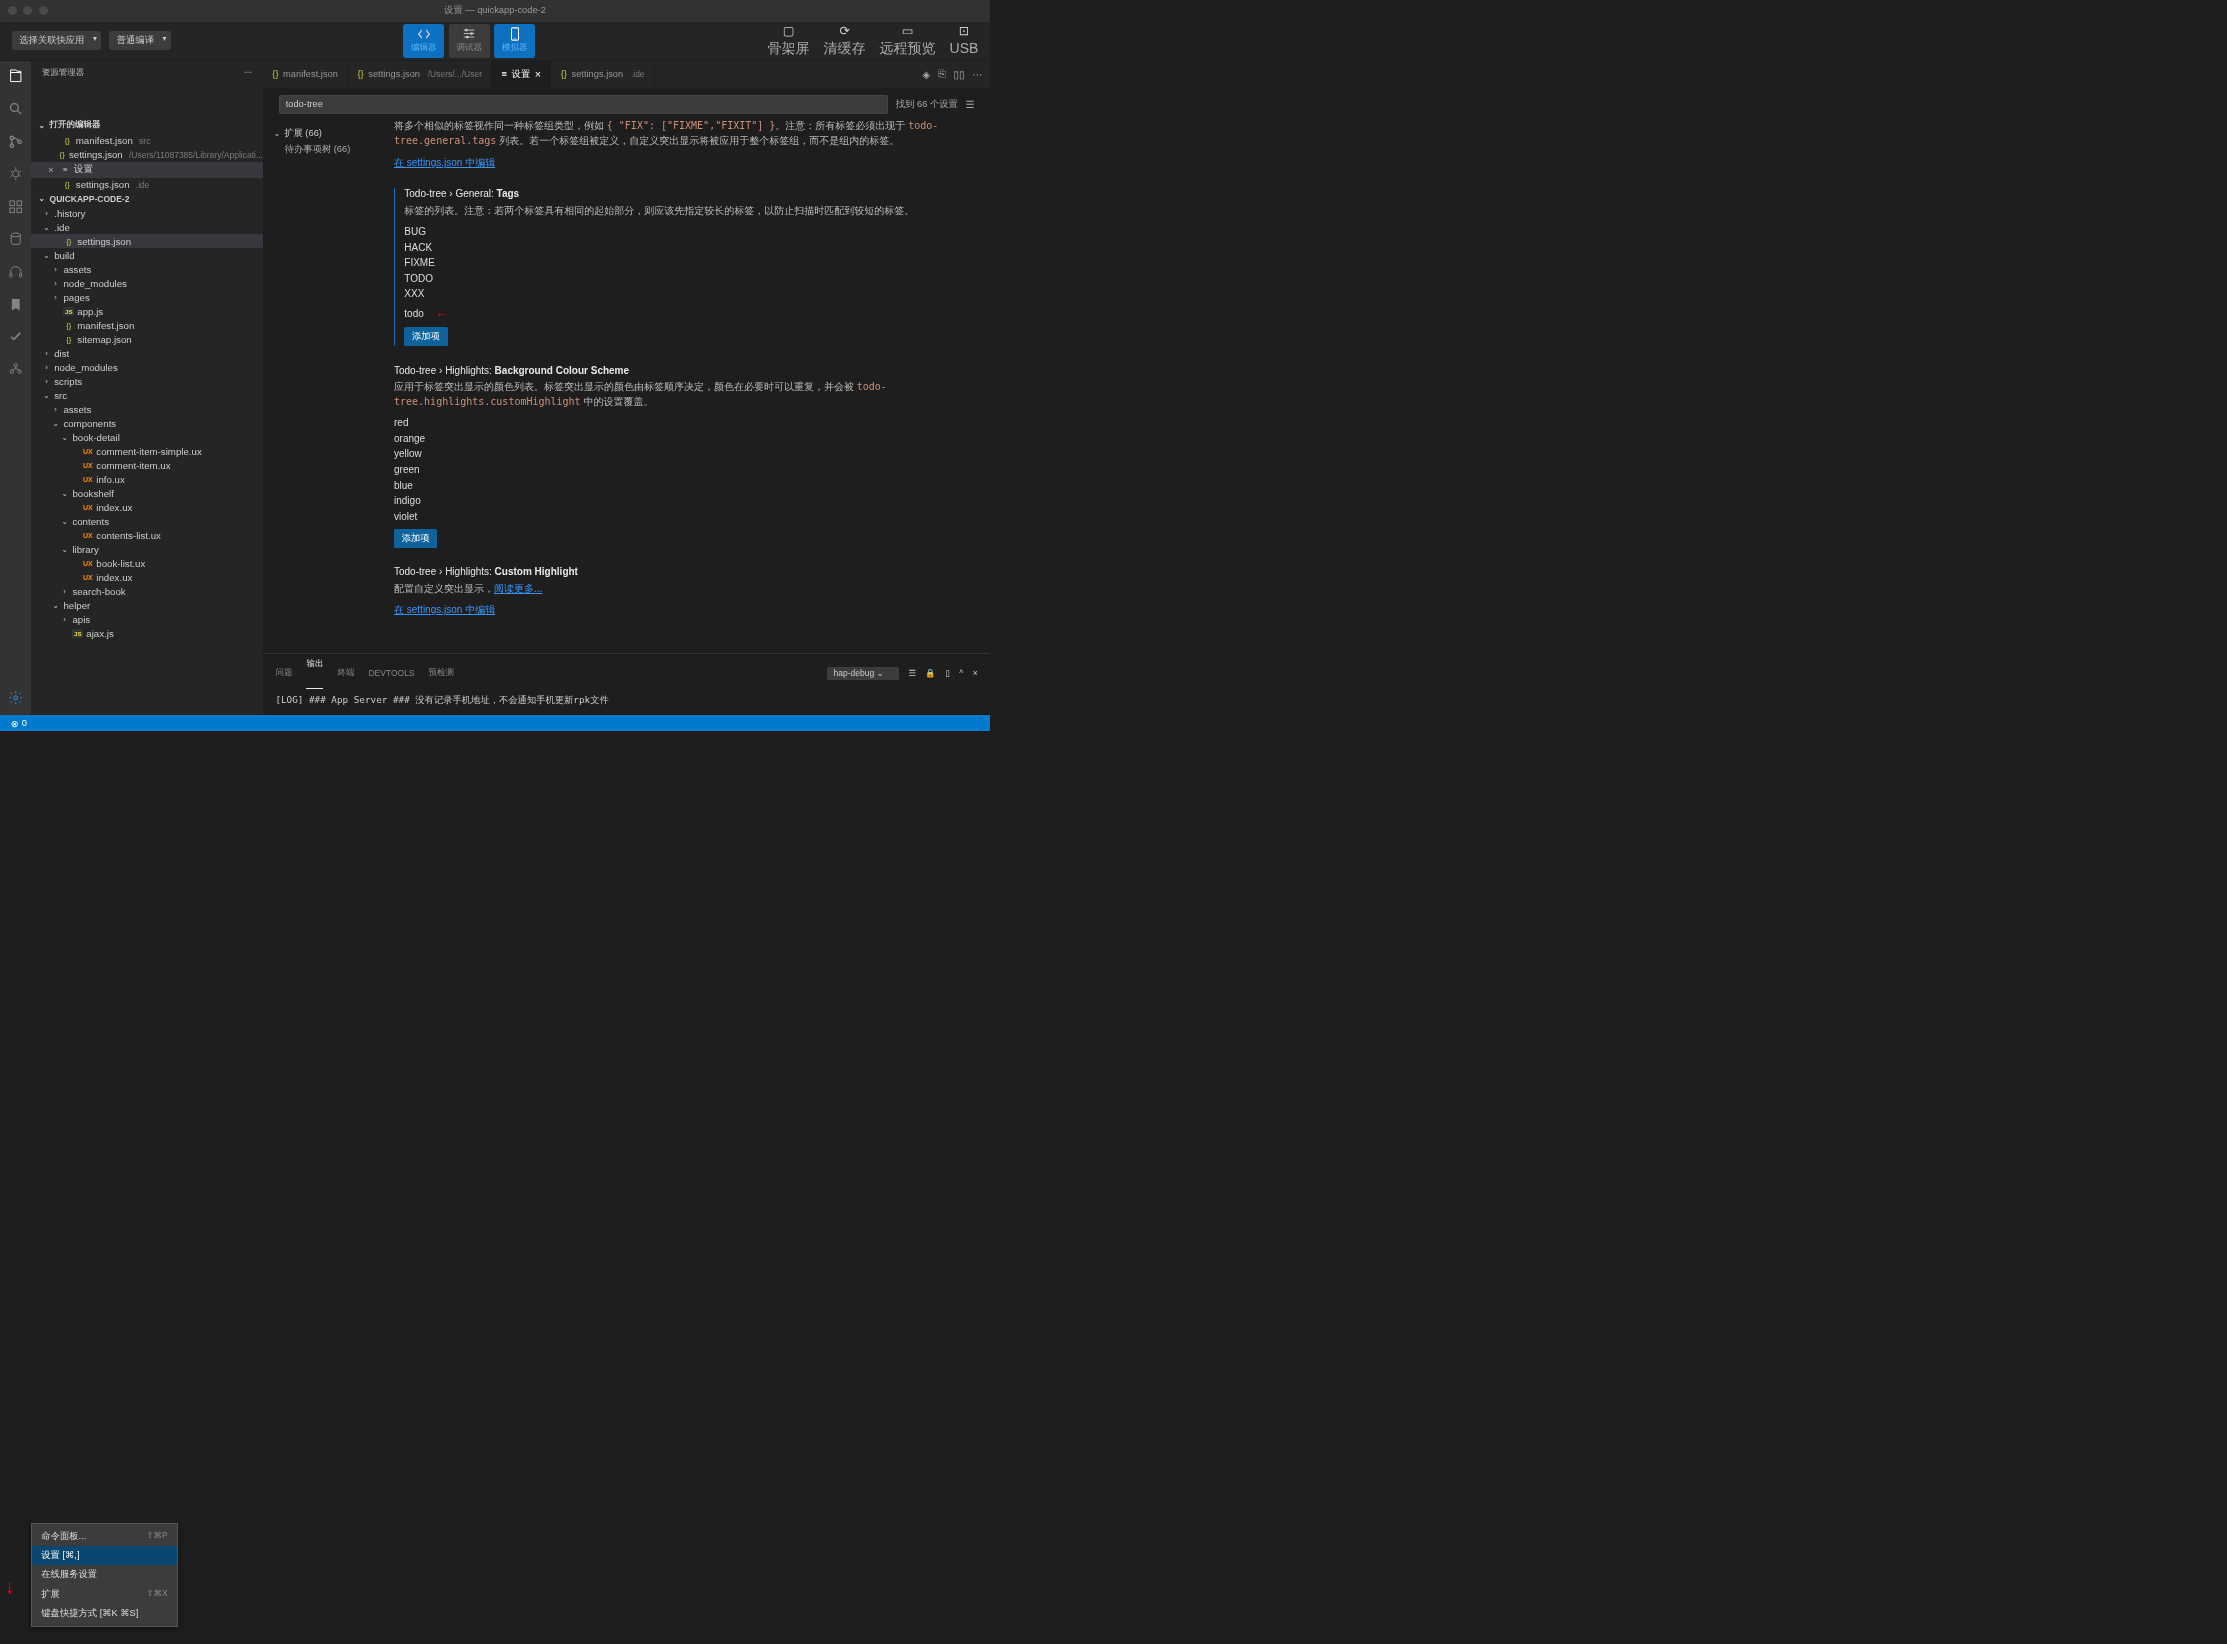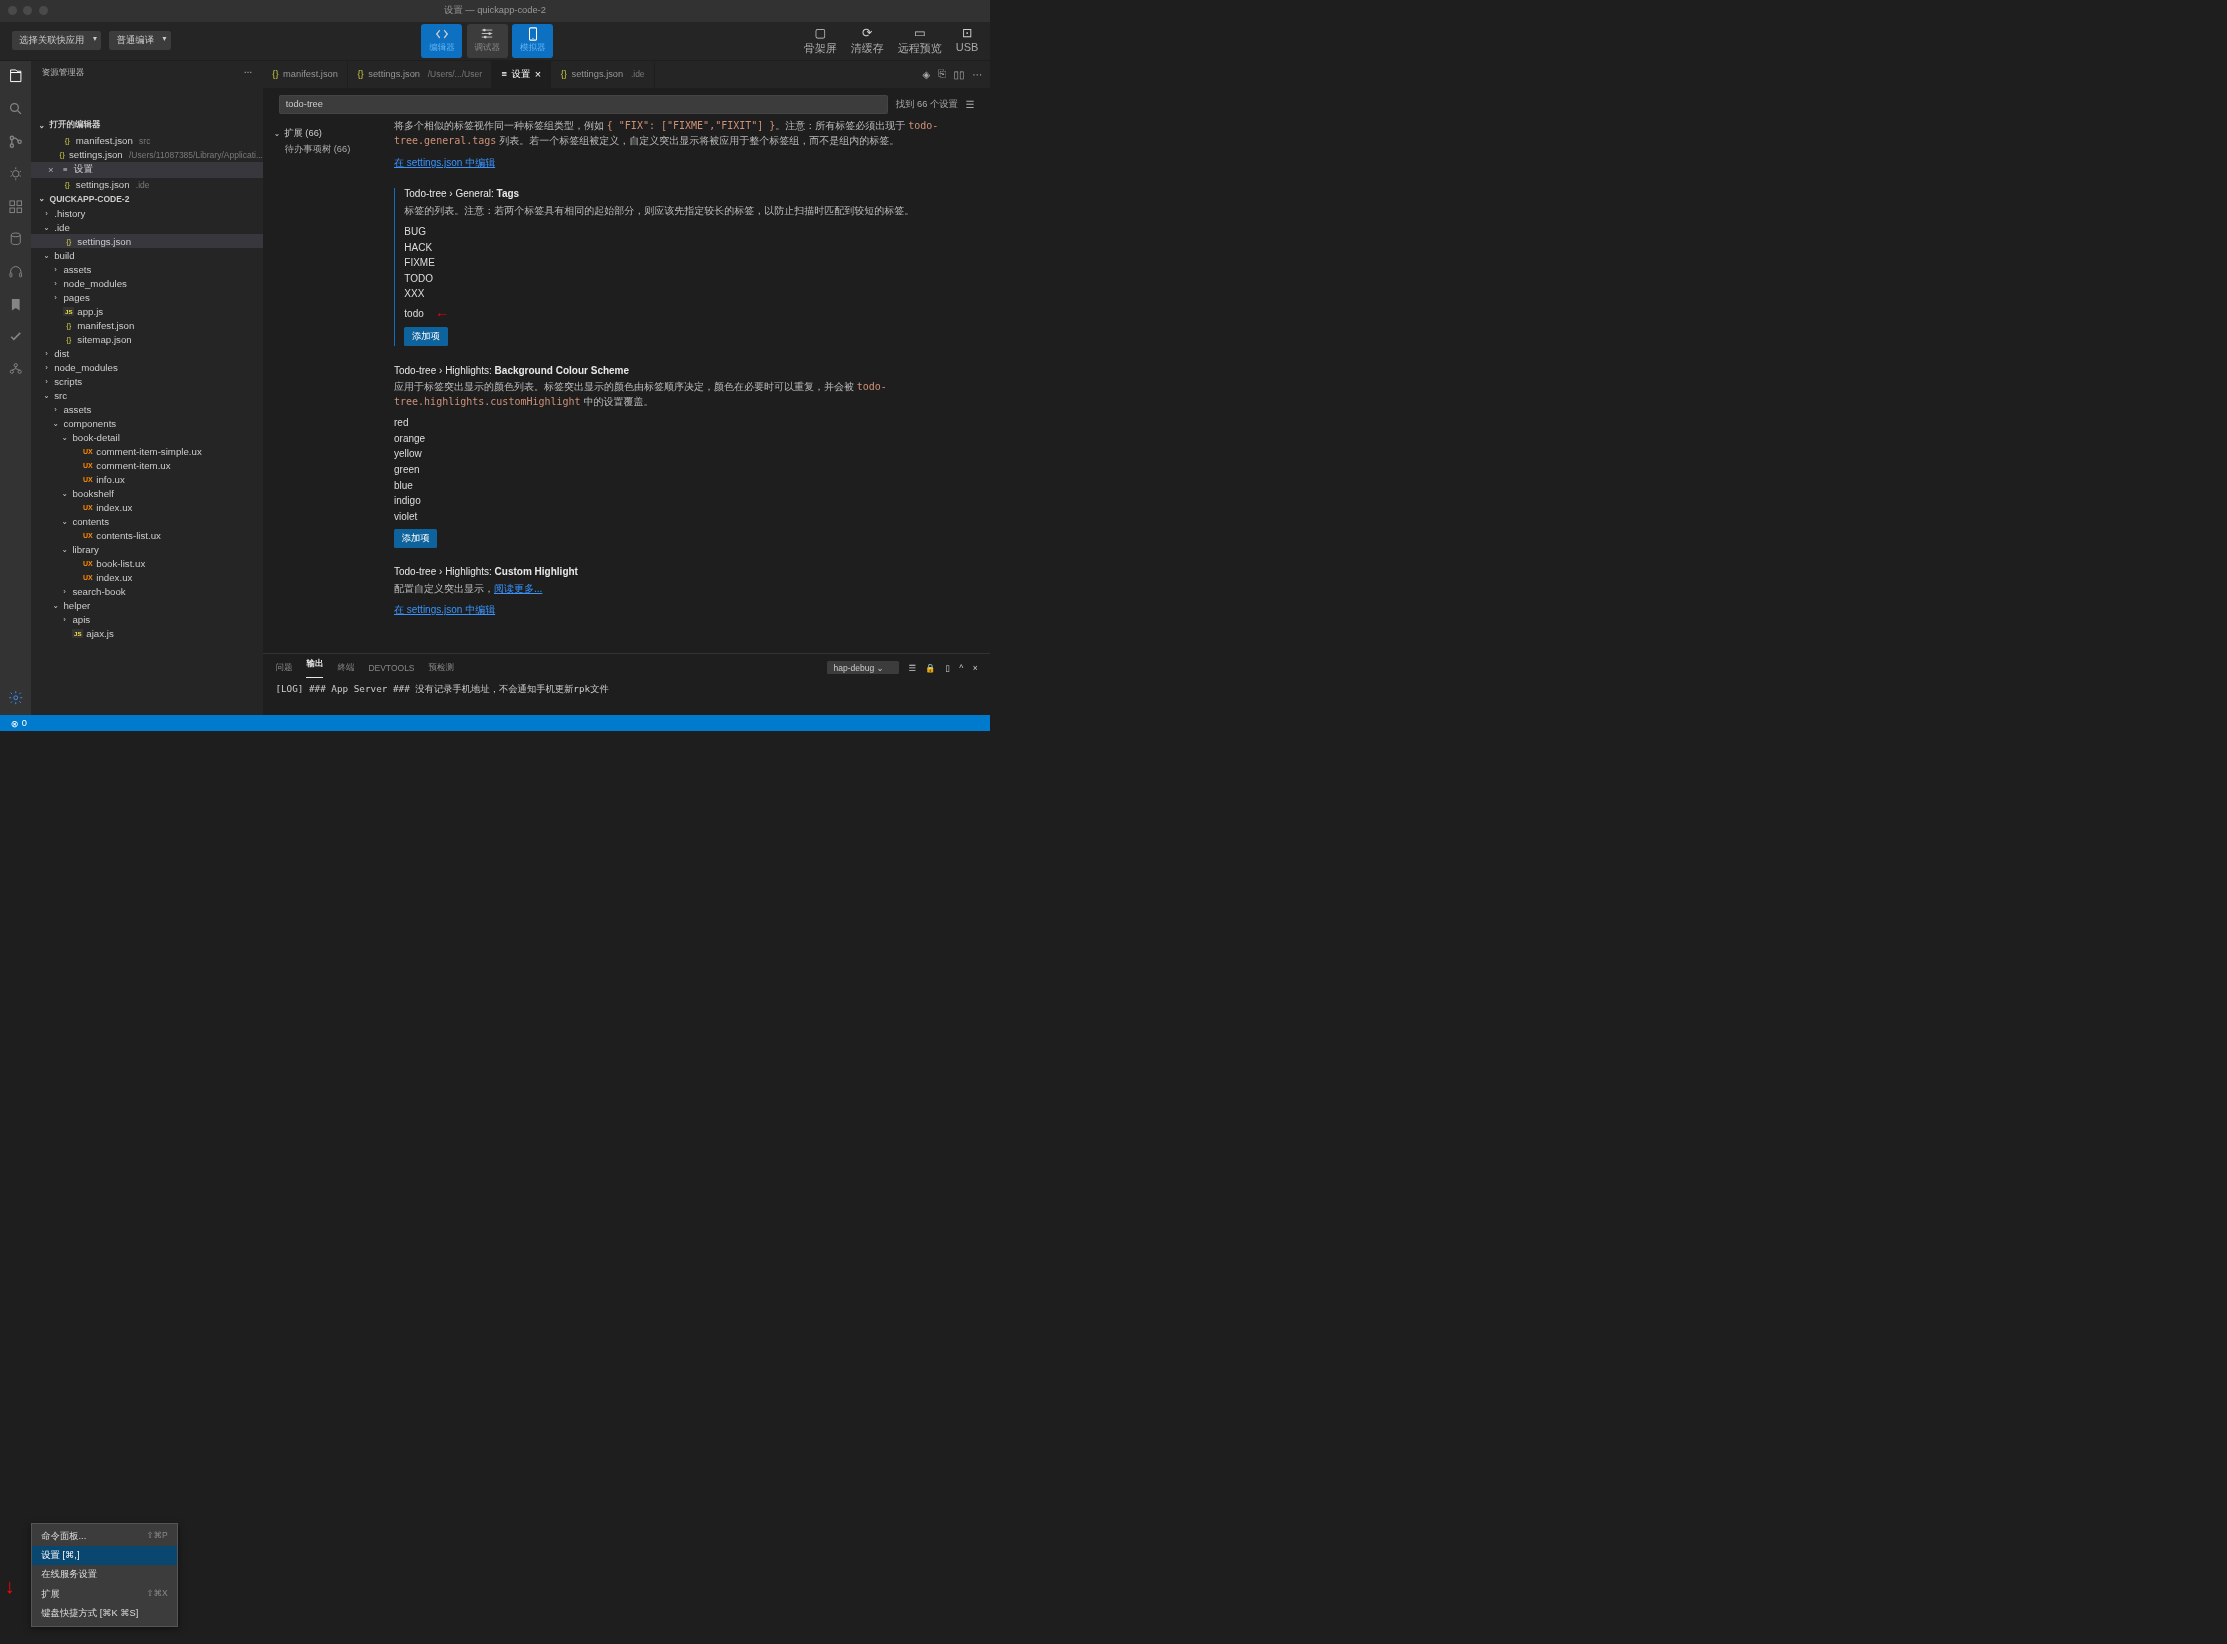--- a/index.html
+++ b/index.html
@@ -18,21 +18,21 @@
 .mode-btn.active { background: #0e70c0; }
 .mode-icon { width: 14px; height: 14px; display: flex; align-items: center; justify-content: center; }
 .mode-btn.active .mode-label { color: #5eb4f5; }
 .mode-btn:not(.active) .mode-label { color: #888; }
 .mode-icon svg { fill: currentColor; }
 .mode-btn:nth-child(2) { background: #3c3c3c; }
 .mode-label { font-size: 8.5px; color: #888; }
 .toolbar-right { display: flex; gap: 14px; margin-left: auto; }
 .right-btn { display: flex; flex-direction: column; align-items: center; gap: 1.5px; cursor: pointer; color: #ccc; }
 .right-btn .icon { font-size: 12.4px; }
-.right-btn .label { font-size: 11px; color: #aaa; }
+.right-btn .label { font-size: 14px; color: #aaa; }
 
 .main { display: flex; height: calc(100% - 60px - 17px); }
 .activity-bar { width: 31px; background: #333333; display: flex; flex-direction: column; align-items: center; padding-top: 6.2px; gap: 14px; }
 .activity-item { width: 18.6px; height: 18.6px; display: flex; align-items: center; justify-content: center; cursor: pointer; color: #858585; }
 .activity-item.active { color: #fff; }
 .activity-item svg { width: 15.5px; height: 15.5px; }
 .activity-bar-bottom { margin-top: auto; margin-bottom: 7.7px; display: flex; flex-direction: column; gap: 9.3px; position: relative; }
 
 .sidebar { width: 232px; background: #252526; display: flex; flex-direction: column; overflow: hidden; gap: 32px; }
 .sidebar-header { display: flex; justify-content: space-between; padding: 6.2px 10.8px; color: #bbb; font-size: 8.5px; }
@@ -76,21 +76,21 @@
 .setting-desc .codeish { color: #ce9178; font-family: Menlo, monospace; }
 .link { color: #3794ff; text-decoration: underline; cursor: pointer; }
 .tag-list { margin-top: 6.2px; }
 .tag-row { padding: 2.3px 0; color: #ddd; }
 .add-btn { display: inline-block; margin-top: 4.6px; background: #0e639c; color: #fff; padding: 3.1px 7.7px; border-radius: 1.5px; cursor: pointer; font-size: 9.3px; }
 .arrow-red-sm { color: #ff0000; font-size: 14px; margin-left: 7.7px; }
 
 .terminal-area { height: 62px; background: #1e1e1e; border-top: 0.8px solid #333; display: flex; flex-direction: column; }
 .terminal-tabs { display: flex; gap: 14px; padding: 3.9px 12.4px; font-size: 8.5px; align-items: center; }
 .term-tab { color: #888; cursor: pointer; }
-.term-tab.active { color: #e8e8e8; border-bottom: 0.8px solid #e8e8e8; padding-bottom: 7px; font-weight: bold; }
+.term-tab.active { color: #e8e8e8; border-bottom: 0.8px solid #e8e8e8; padding-bottom: 18px; }
 .term-right { margin-left: auto; display: flex; align-items: center; gap: 9.3px; }
 .term-select { background: #3c3c3c; color: #ccc; font-size: 8.5px; padding: 1.5px 15.5px 1.5px 6.2px; border-radius: 1.5px; cursor: pointer; }
 .term-content { padding: 1.5px 12.4px; font-family: Menlo, monospace; font-size: 9.3px; color: #ccc; white-space: pre; overflow: hidden; }
 
 .status-bar { height: 17px; background: #007acc; display: flex; align-items: center; padding: 0 6.2px; color: #fff; font-size: 9.3px; }
 .status-item { display: flex; align-items: center; gap: 3.1px; padding: 0 4.6px; cursor: pointer; }
 
 .context-menu { position: absolute; bottom: 17px; left: 31px; width: 147px; background: #3c3c3c; border: 0.8px solid #555; box-shadow: 0 1.5px 6.2px rgba(0,0,0,0.5); z-index: 100; padding: 3.1px 0; }
 .context-menu-item { display: flex; justify-content: space-between; padding: 3.1px 9.3px; font-size: 9.3px; cursor: pointer; color: #ddd; }
 .context-menu-item.highlighted { background: #094771; color: #fff; }

